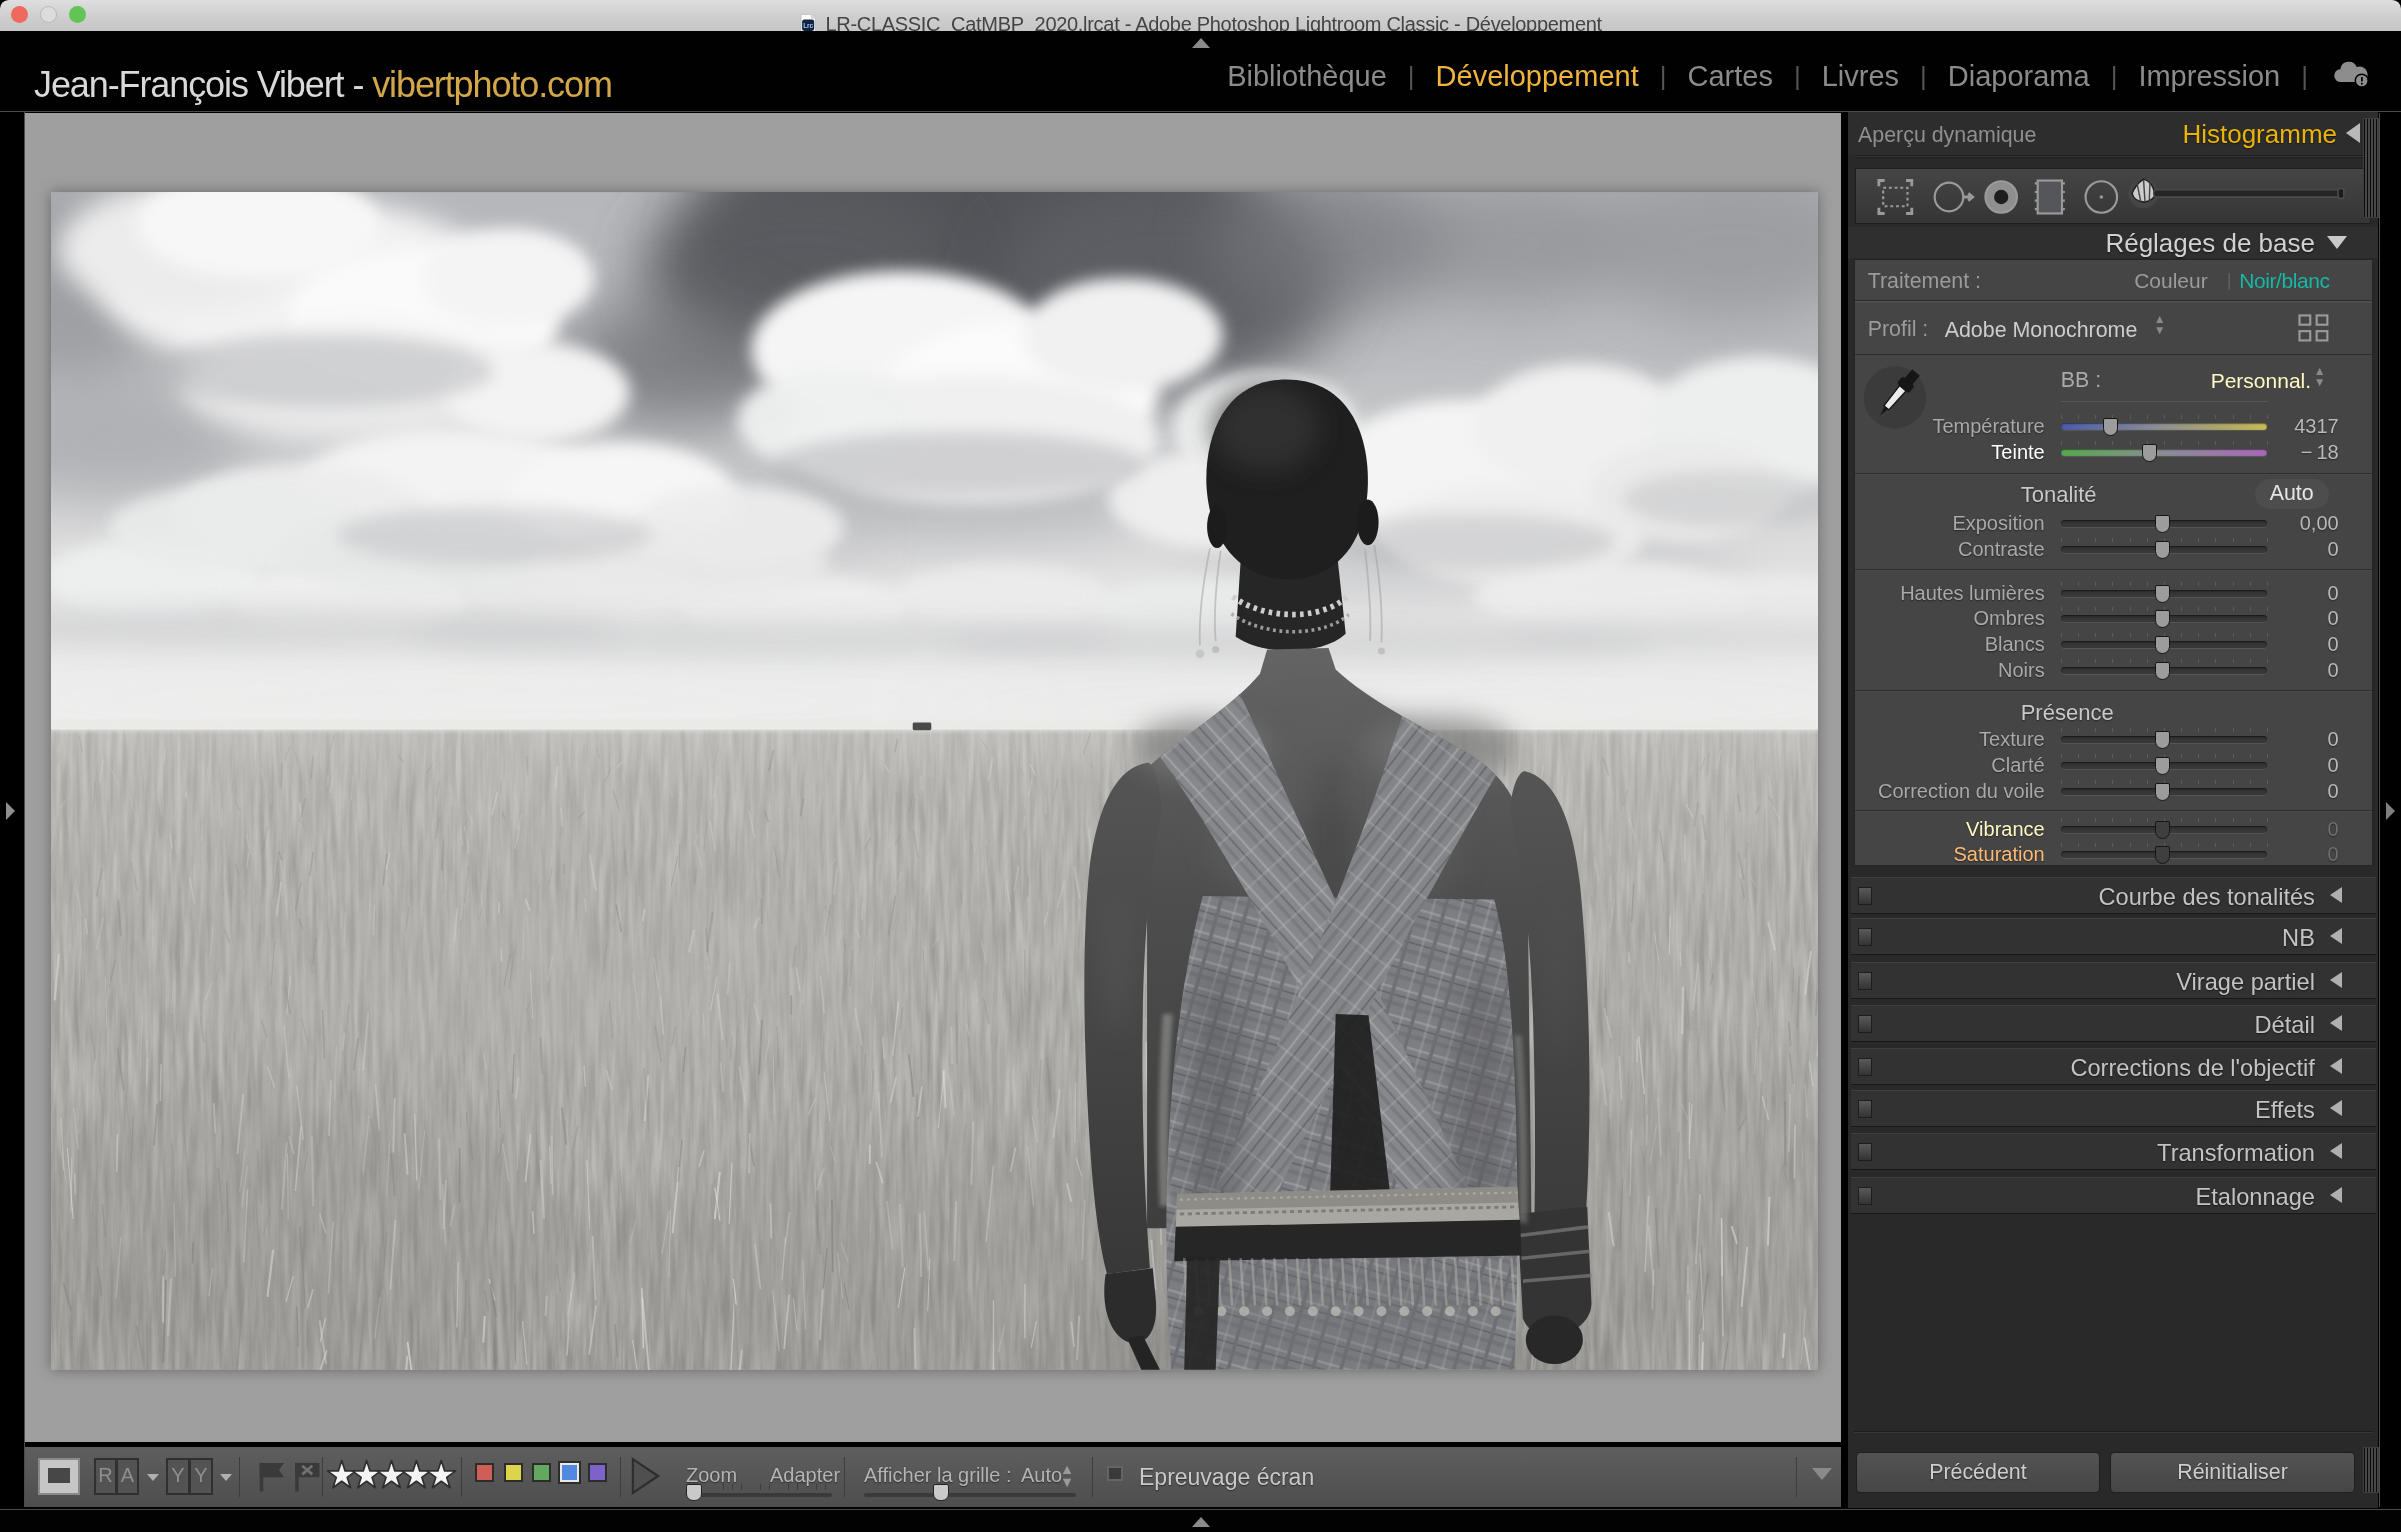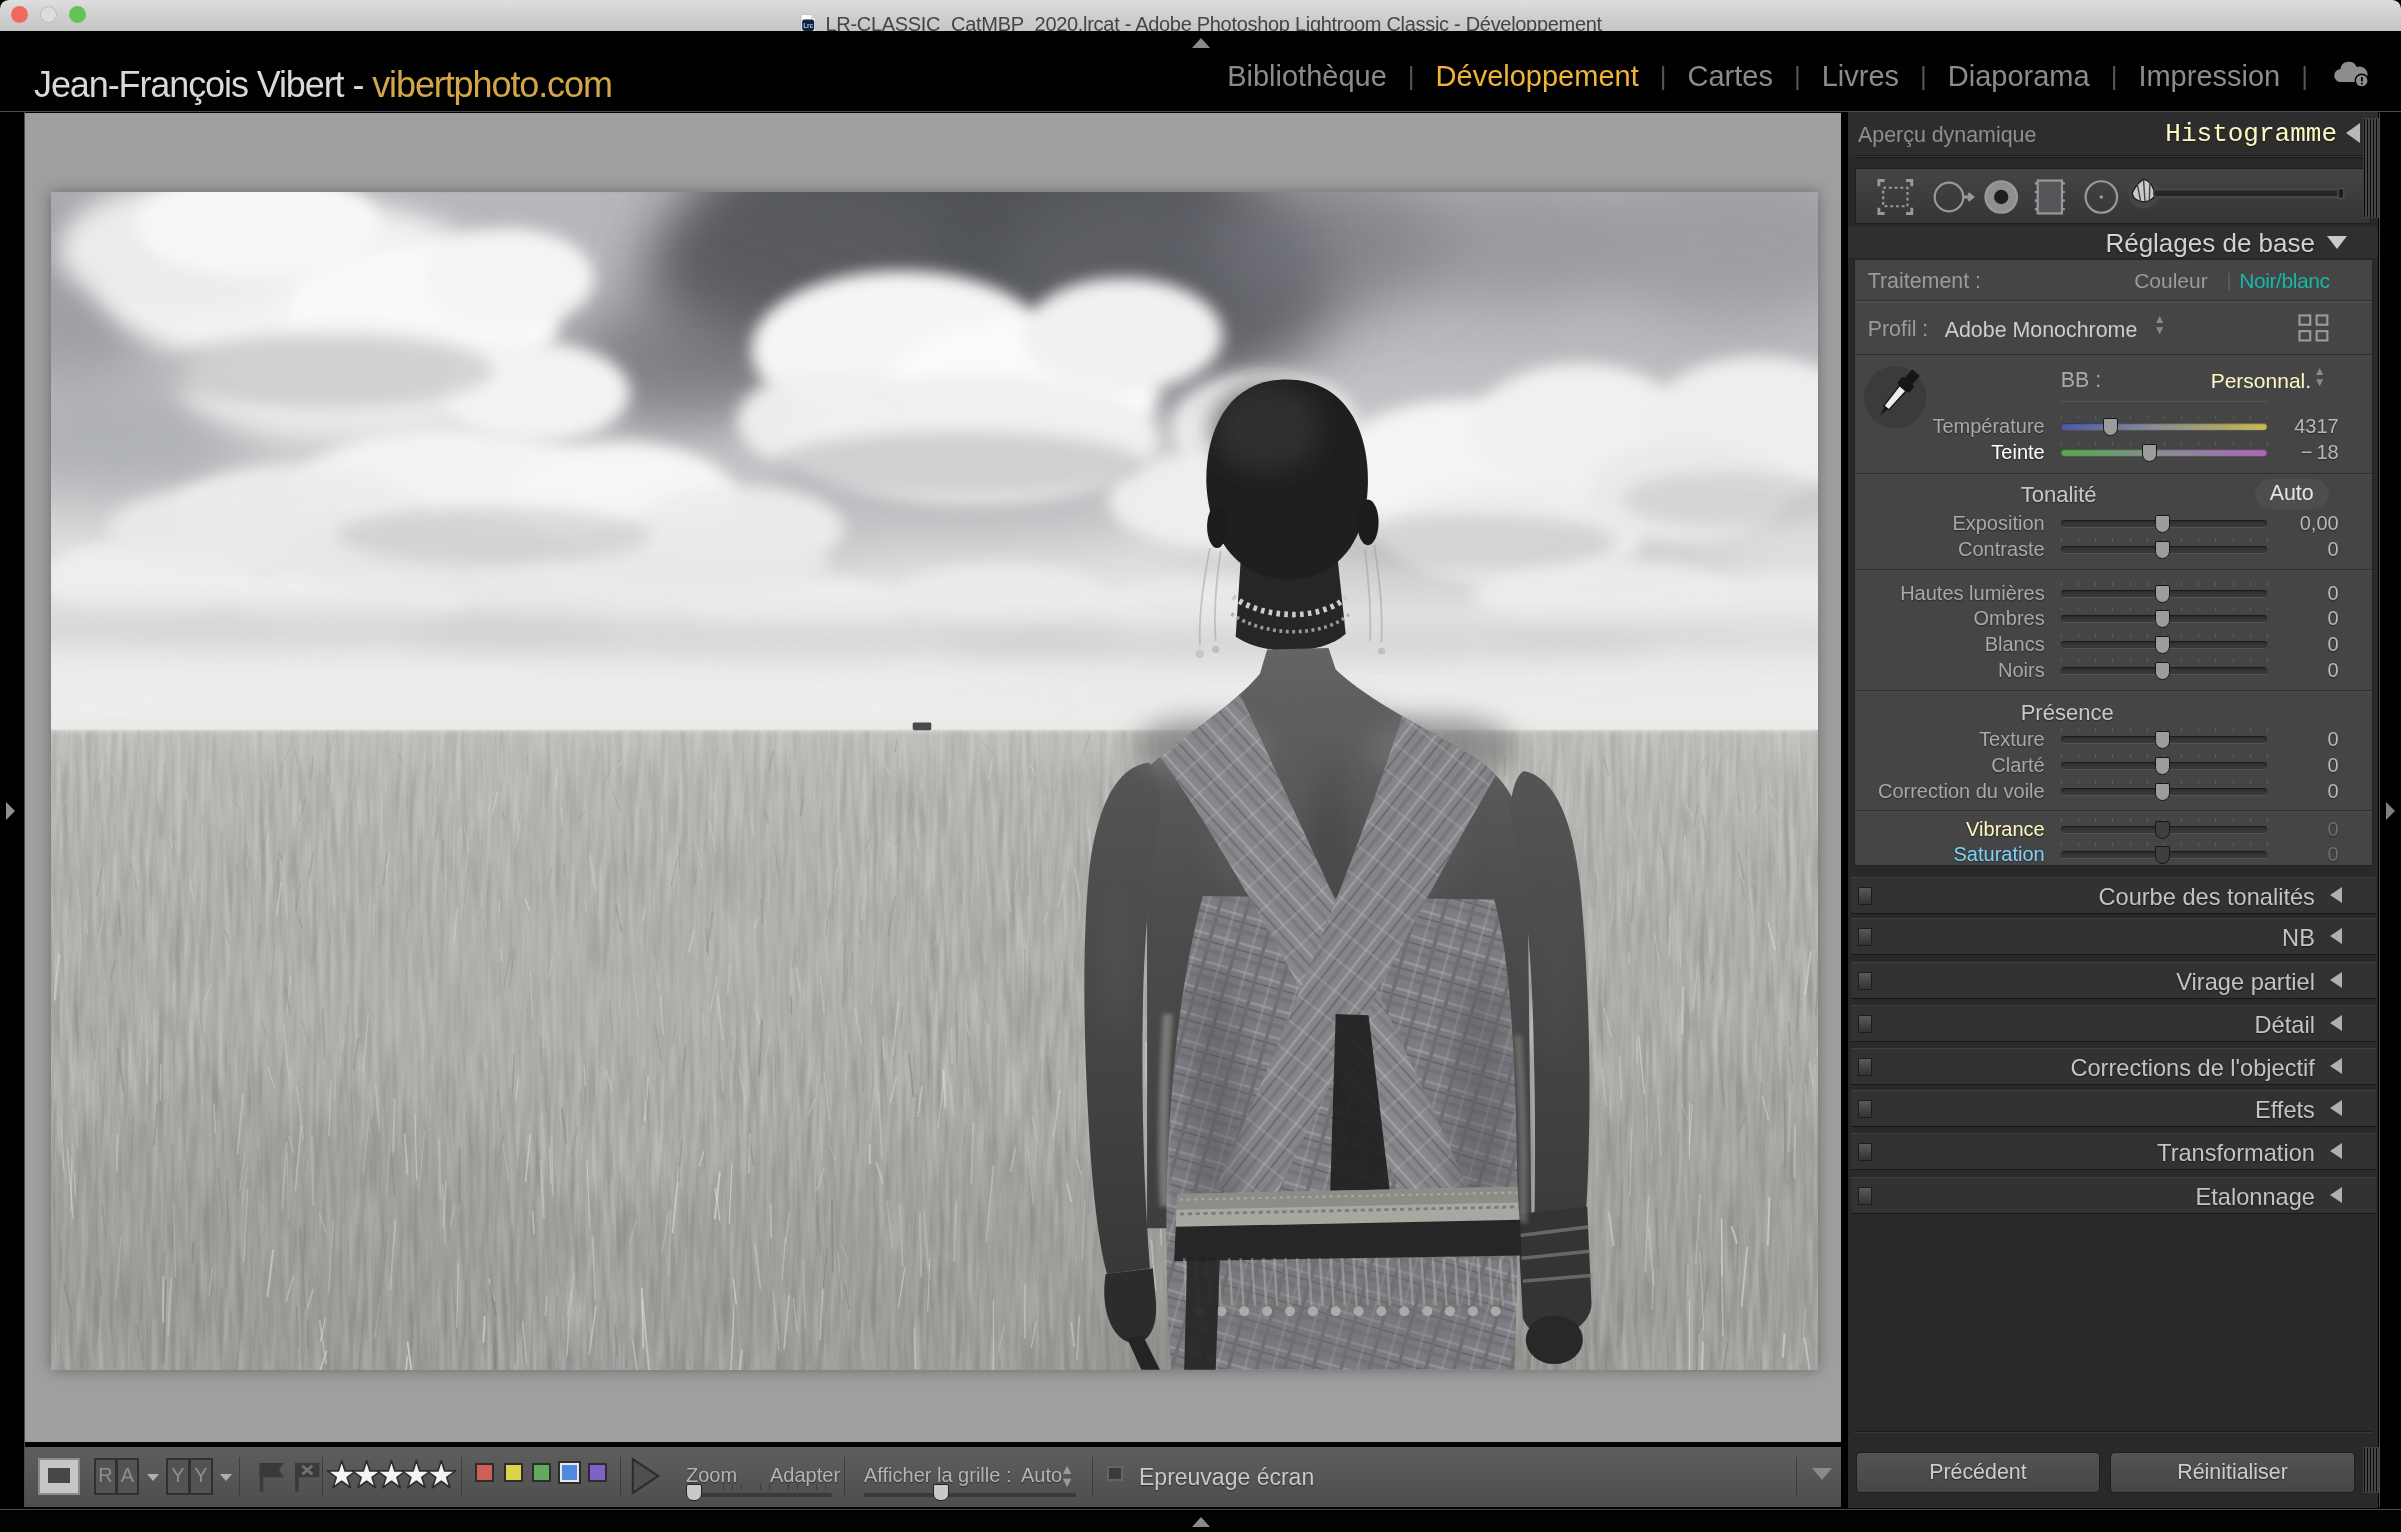--- a/index.html
+++ b/index.html
@@ -1310,21 +1310,21 @@
   <div style="position:absolute;left:1787px;top:21.4px;width:0;height:0;border-left:10px solid transparent;border-right:10px solid transparent;border-top:12px solid #8a8a8a;"></div>
 </div>
 
 <div id="bottomstrip"></div>
 <div id="bottomline"></div>
 <div id="botarrow"></div>
 
 <div id="rpanel">
  <div class="hdr1"></div>
  <div style="position:absolute;left:10px;top:11.4px;font-size:21.4px;color:#8f8f8f;">Aperçu dynamique</div>
- <div style="position:absolute;right:41px;top:7.1px;font-size:26px;color:#fef9c3;text-shadow:0 1.4px 1.4px rgba(0,0,0,0.5);font-family:Liberation Mono, monospace;">Histogramme</div>
+ <div style="position:absolute;right:41px;top:7.1px;font-size:26px;color:#eab308;text-shadow:0 1.4px 1.4px rgba(0,0,0,0.5);">Histogramme</div>
  <div class="tri-l" style="position:absolute;right:18px;top:11.4px;"></div>
  <div style="position:absolute;left:7.1px;top:43px;width:516px;height:1.4px;background:#1c1c1c;box-shadow:0 2.1px 0 #1c1c1c, 0 0.7px 0 #3e3e3e;"></div>
  <div style="position:absolute;left:7.1px;top:56px;width:516px;height:56px;background:linear-gradient(180deg,#454545,#353535);border:1.4px solid #1e1e1e;"><svg width="515" height="56" viewBox="0 0 720 78">
 <g stroke="#9a9a9a" fill="none" stroke-width="3">
  <g transform="translate(30,14)">
    <path d="M2,10 v-8 h8 M40,2 h8 v8 M48,40 v8 h-8 M10,48 h-8 v-8" stroke-width="4"></path>
    <rect x="8" y="12" width="34" height="26" stroke-dasharray="4 4" stroke-width="3"></rect>
  </g>
  <g transform="translate(108,14)">
             <circle cx="22" cy="25" r="20"></circle>
@@ -1621,21 +1621,21 @@
           <i style="left:154px"></i>
           <i style="left:172px"></i>
           <i style="left:189px"></i>
           <i style="left:206px"></i>
         </div>
         <div class="track" style="left:206px;width:206px;background:linear-gradient(180deg,#2e2e2e,#3c3c3c)"></div>
         <div class="thumb" style="left:300px;background:#3f3f3f"></div>
         <div class="sval" style="color:#6f6f6f">0</div>
       </div>
 <div class="srow" style="top:580px">
-        <div class="slab" style="color:#7dd3fc">Saturation</div>
+        <div class="slab" style="color:#fdba74">Saturation</div>
         <div class="ticks" style="left:206px;width:206px">
           <i style="left:0px"></i>
           <i style="left:17px"></i>
           <i style="left:34px"></i>
           <i style="left:51px"></i>
           <i style="left:69px"></i>
           <i style="left:86px"></i>
           <i style="left:103px"></i>
           <i style="left:120px"></i>
           <i style="left:137px"></i>

